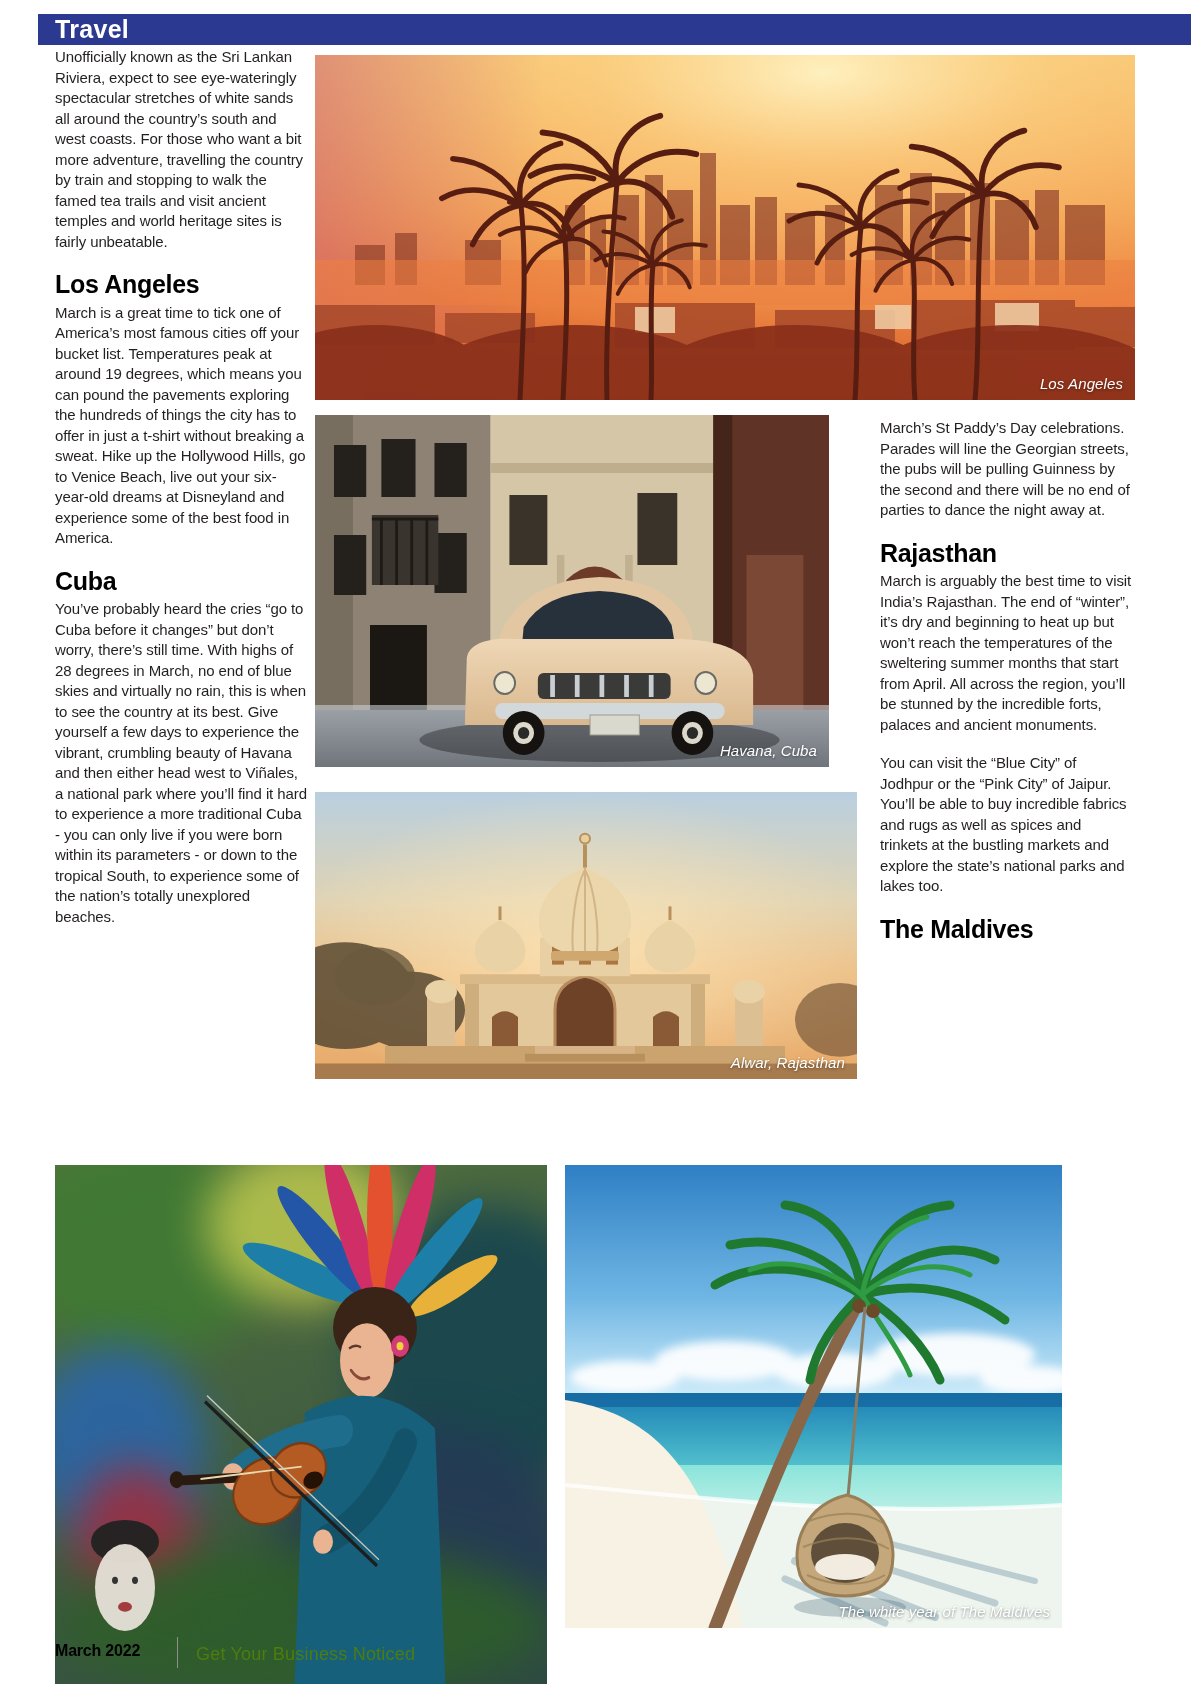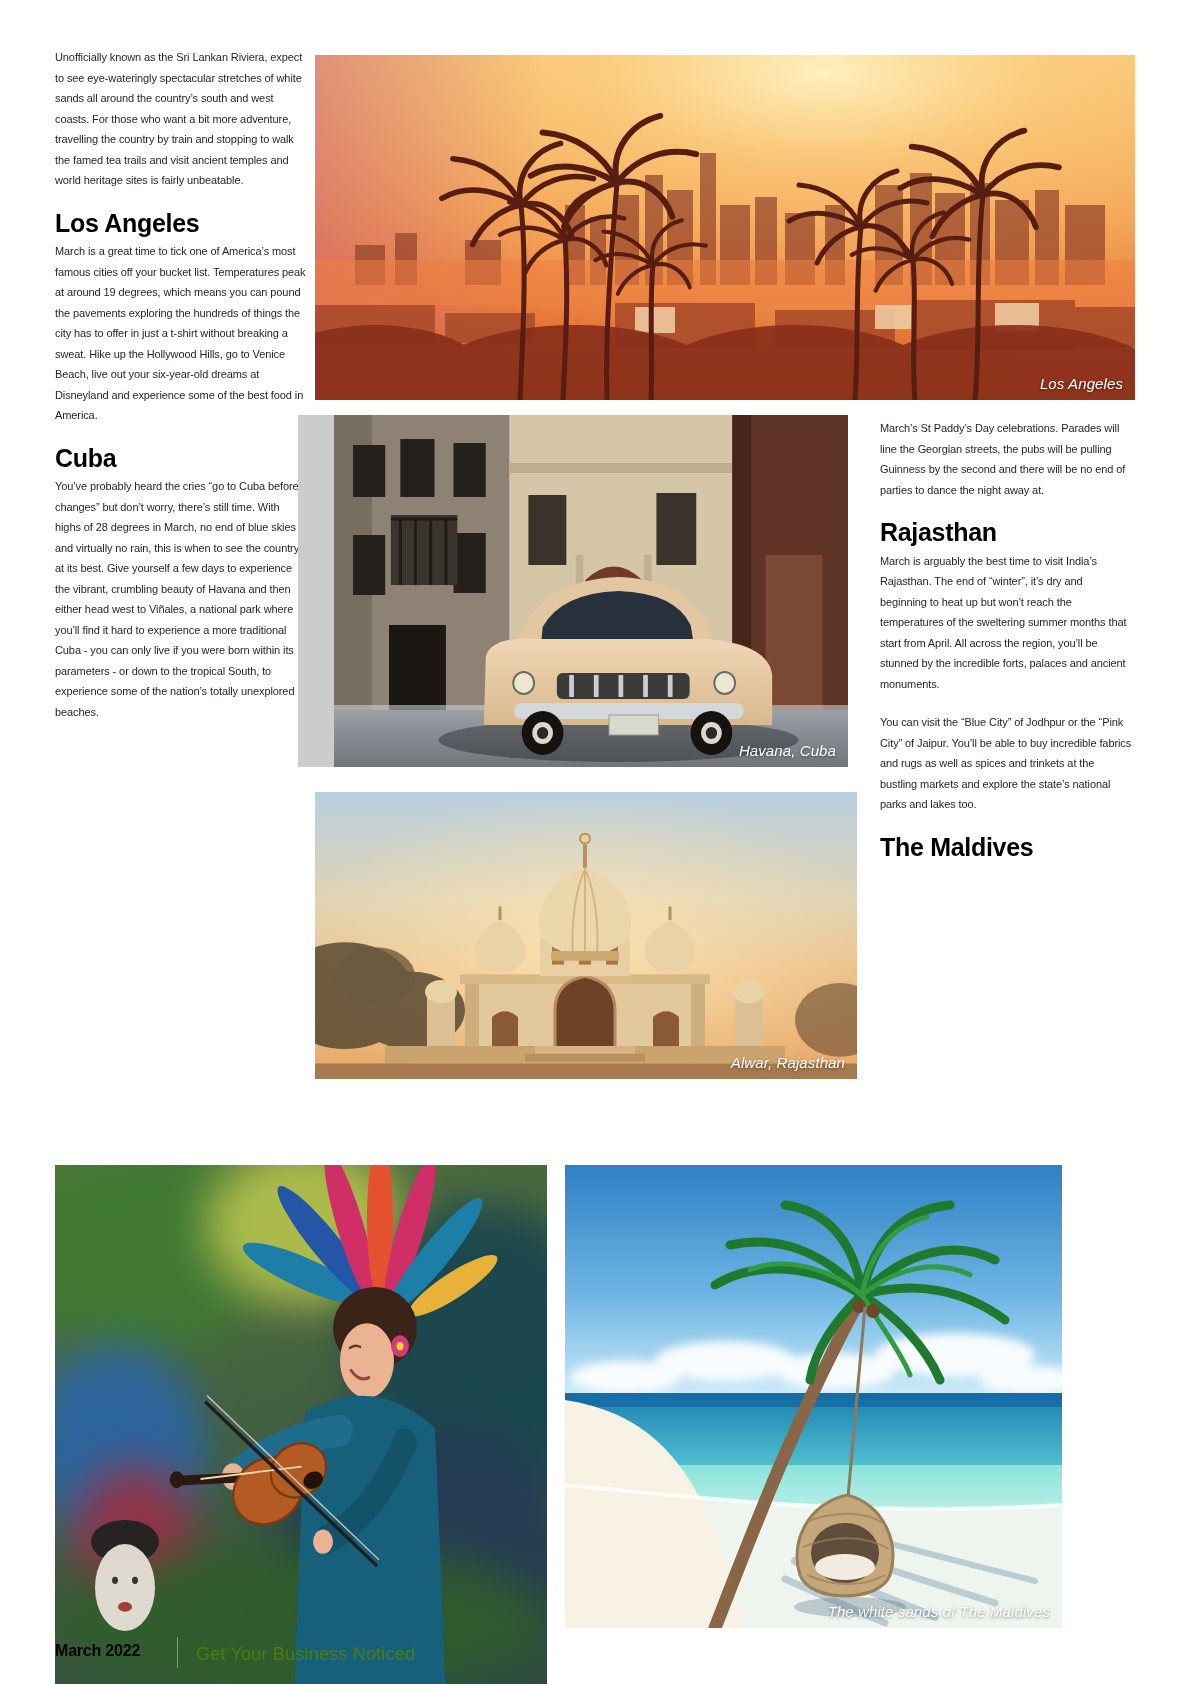--- a/index.html
+++ b/index.html
@@ -7,48 +7,51 @@
     position:relative;width:1191px;height:1684px;background:#fff;overflow:hidden;
     font-family:"Liberation Sans","DejaVu Sans",sans-serif;color:#231f20;
   }
   
   .header-bar{position:absolute;left:38px;top:14px;width:1153px;height:31px;background:#2b3990;display:flex;align-items:center;}
   .header-title{color:#fff;font-size:25px;font-weight:700;letter-spacing:.3px;padding-left:17px;line-height:1;}
   
   .col{position:absolute;}
   #left-col{left:55px;top:47px;width:253px;}
   #right-col{left:880px;top:418px;width:252px;}
-  .col p{margin:0;font-size:11px;line-height:20.5px;letter-spacing:-.1px;}
+  .col p{margin:0;font-size:15px;line-height:20.5px;letter-spacing:-.1px;}
   .col p + p{margin-top:18px;}
   .col h2{margin:19px 0 4px;font-size:25px;font-weight:700;color:#000;letter-spacing:-.3px;line-height:1.1;}
   .col section:first-child h2{margin-top:0;}
   
   .photo{position:absolute;overflow:hidden;background:#ccc;}
   .photo svg{display:block;width:100%;height:100%;}
   .caption{position:absolute;right:12px;bottom:8px;font-style:italic;font-size:15px;color:#fff;
     text-shadow:0 1px 3px rgba(0,0,0,.45);letter-spacing:.1px;}
   #photo-la{left:315px;top:55px;width:820px;height:345px;}
-  #photo-havana{left:298px;top:415px;width:514px;height:352px;padding-left:36px;}
+  #photo-havana{left:315px;top:415px;width:514px;height:352px;}
   #photo-alwar{left:315px;top:792px;width:542px;height:287px;}
   #photo-dublin{left:55px;top:1165px;width:492px;height:559px;background:linear-gradient(160deg,#55743d,#2c4644);}
   #photo-maldives{left:565px;top:1165px;width:497px;height:463px;}
   
   .blob{position:absolute;border-radius:50%;filter:blur(22px);opacity:.9;}
   #photo-dublin svg{position:absolute;left:0;top:0;}
   .caption-teal{color:#dcf2ea;}
   
   .footer-date{position:absolute;left:55px;top:1642px;font-size:16px;font-weight:700;color:#000;letter-spacing:-.2px;}
   .footer-divider{position:absolute;left:177px;top:1637px;width:1px;height:31px;background:#8f8f8f;}
   .footer-tagline{position:absolute;left:196px;top:1644px;font-size:18px;color:#4d7c0f;letter-spacing:.2px;}
 </style>
 </head>
 <body>
 
 <div id="page">
 
+  <div class="header-bar">
+    <div class="header-title">Travel</div>
+  </div>
 
   <div id="left-col" class="col">
     <section>
       <p>Unofficially known as the Sri Lankan Riviera, expect to see eye-wateringly spectacular stretches of white sands all around the country’s south and west coasts. For those who want a bit more adventure, travelling the country by train and stopping to walk the famed tea trails and visit ancient temples and world heritage sites is fairly unbeatable.</p>
     </section>
     <section>
       <h2>Los Angeles</h2>
       <p>March is a great time to tick one of America’s most famous cities off your bucket list. Temperatures peak at around 19 degrees, which means you can pound the pavements exploring the hundreds of things the city has to offer in just a t-shirt without breaking a sweat. Hike up the Hollywood Hills, go to Venice Beach, live out your six-year-old dreams at Disneyland and experience some of the best food in America.</p>
     </section>
     <section>
@@ -405,20 +408,20 @@
       <ellipse cx="285" cy="442" rx="56" ry="10" fill="rgba(70,100,120,.3)"></ellipse>
       <path d="M282,330 C240,340 225,380 235,410 C245,438 315,438 325,410 C335,380 320,340 282,330 Z" fill="#c4a87c" stroke="#9a7f56" stroke-width="3"></path>
       <ellipse cx="280" cy="388" rx="34" ry="30" fill="#5f4f3a"></ellipse>
       <ellipse cx="280" cy="402" rx="30" ry="13" fill="#f2ece0"></ellipse>
       <g stroke="#9a7f56" stroke-width="2" fill="none" opacity=".7">
         <path d="M244,356 C270,346 300,346 318,358"></path>
           <path d="M238,382 C268,370 300,370 324,384"></path>
           <path d="M242,410 C268,422 300,422 320,410"></path>
       </g>
     </svg>
-    <div class="caption">The white sands of The Maldives</div>
+    <div class="caption">The white year of The Maldives</div>
   </div>
 
   <div class="footer-date">March 2022</div>
   <div class="footer-divider"></div>
   <div class="footer-tagline">Get Your Business Noticed</div>
 
 </div>
 
 </body></html>

